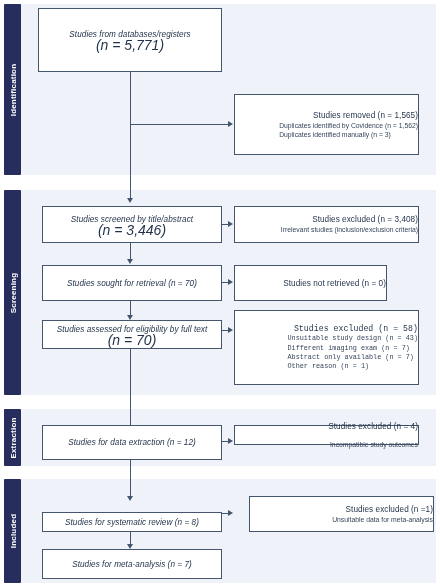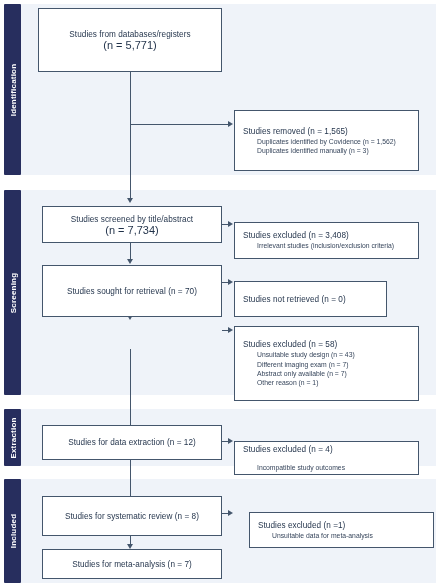--- a/index.html
+++ b/index.html
@@ -58,35 +58,35 @@
     box-sizing: border-box;
     background: #ffffff;
     border: 1px solid #44566c;
     display: flex;
     flex-direction: column;
     justify-content: center;
   }
   .node.centered {
     align-items: center;
     text-align: center;
+    font-style: italic;
   }
   .node.lefty {
-    align-items: flex-start;
+    align-items: flex-end;
     text-align: left;
     padding-left: 8px;
-    margin-top: 16px;
   }
   .node-title {
     font-size: 8.2px;
     line-height: 11px;
     color: #1f3048;
     letter-spacing: 0.05px;
   }
   .node-line2 {
-    font-size: 11px;
+    font-size: 14px;
     line-height: 11px;
     color: #1f3048;
   }
   .sub-list {
     margin: 0;
     padding: 0 0 0 14px;
     list-style: none;
   }
   .sub-item {
     font-size: 6.8px;
@@ -188,61 +188,65 @@
   <div class="node lefty" style="left:234px; top:94px; width:185px; height:61px;">
     <div class="node-title">Studies removed (n = 1,565)</div>
     <ul class="sub-list">
       <li class="sub-item">Duplicates identified by Covidence (n = 1,562)</li>
       <li class="sub-item">Duplicates identified manually (n = 3)</li>
     </ul>
   </div>
 
   <div class="node centered" style="left:42px; top:206px; width:180px; height:37px;">
     <div class="node-title">Studies screened by title/abstract</div>
-    <div class="node-line2">(n = 7,734)</div>
+    <div class="node-line2">(n = 3,446)</div>
   </div>
 
   <div class="node lefty" style="left:234px; top:206px; width:185px; height:37px;">
     <div class="node-title">Studies excluded (n = 3,408)</div>
     <ul class="sub-list">
       <li class="sub-item">Irrelevant studies (inclusion/exclusion criteria)</li>
     </ul>
   </div>
 
-  <div class="node centered" style="left:42px; top:265px; width:180px; height:52px;">
+  <div class="node centered" style="left:42px; top:265px; width:180px; height:36px;">
     <div class="node-title">Studies sought for retrieval (n = 70)</div>
   </div>
 
   <div class="node lefty" style="left:234px; top:265px; width:153px; height:36px;">
     <div class="node-title">Studies not retrieved (n = 0)</div>
   </div>
 
-
-  <div class="node lefty" style="left:234px; top:310px; width:185px; height:75px;">
+  <div class="node centered" style="left:42px; top:320px; width:180px; height:29px;">
+    <div class="node-title">Studies assessed for eligibility by full text</div>
+    <div class="node-line2">(n = 70)</div>
+  </div>
+
+  <div class="node lefty" style="left:234px; top:310px; width:185px; height:75px;font-family:Liberation Mono, monospace;">
     <div class="node-title">Studies excluded (n = 58)</div>
     <ul class="sub-list">
       <li class="sub-item">Unsuitable study design (n = 43)</li>
       <li class="sub-item">Different imaging exam (n = 7)</li>
       <li class="sub-item">Abstract only available (n = 7)</li>
       <li class="sub-item">Other reason (n = 1)</li>
     </ul>
   </div>
 
   <div class="node centered" style="left:42px; top:425px; width:180px; height:35px;">
     <div class="node-title">Studies for data extraction (n = 12)</div>
   </div>
 
-  <div class="node lefty" style="left:234px; top:425px; width:185px; height:34px;gap:8px;">
+  <div class="node lefty" style="left:234px; top:425px; width:185px; height:20px;gap:8px;">
     <div class="node-title">Studies excluded (n = 4)</div>
     <ul class="sub-list">
       <li class="sub-item">Incompatible study outcomes</li>
     </ul>
   </div>
 
-  <div class="node centered" style="left:42px; top:496px; width:180px; height:40px;">
+  <div class="node centered" style="left:42px; top:512px; width:180px; height:20px;">
     <div class="node-title">Studies for systematic review (n = 8)</div>
   </div>
 
   <div class="node lefty" style="left:249px; top:496px; width:185px; height:36px;">
     <div class="node-title">Studies excluded (n =1)</div>
     <ul class="sub-list">
       <li class="sub-item">Unsuitable data for meta-analysis</li>
     </ul>
   </div>
 

